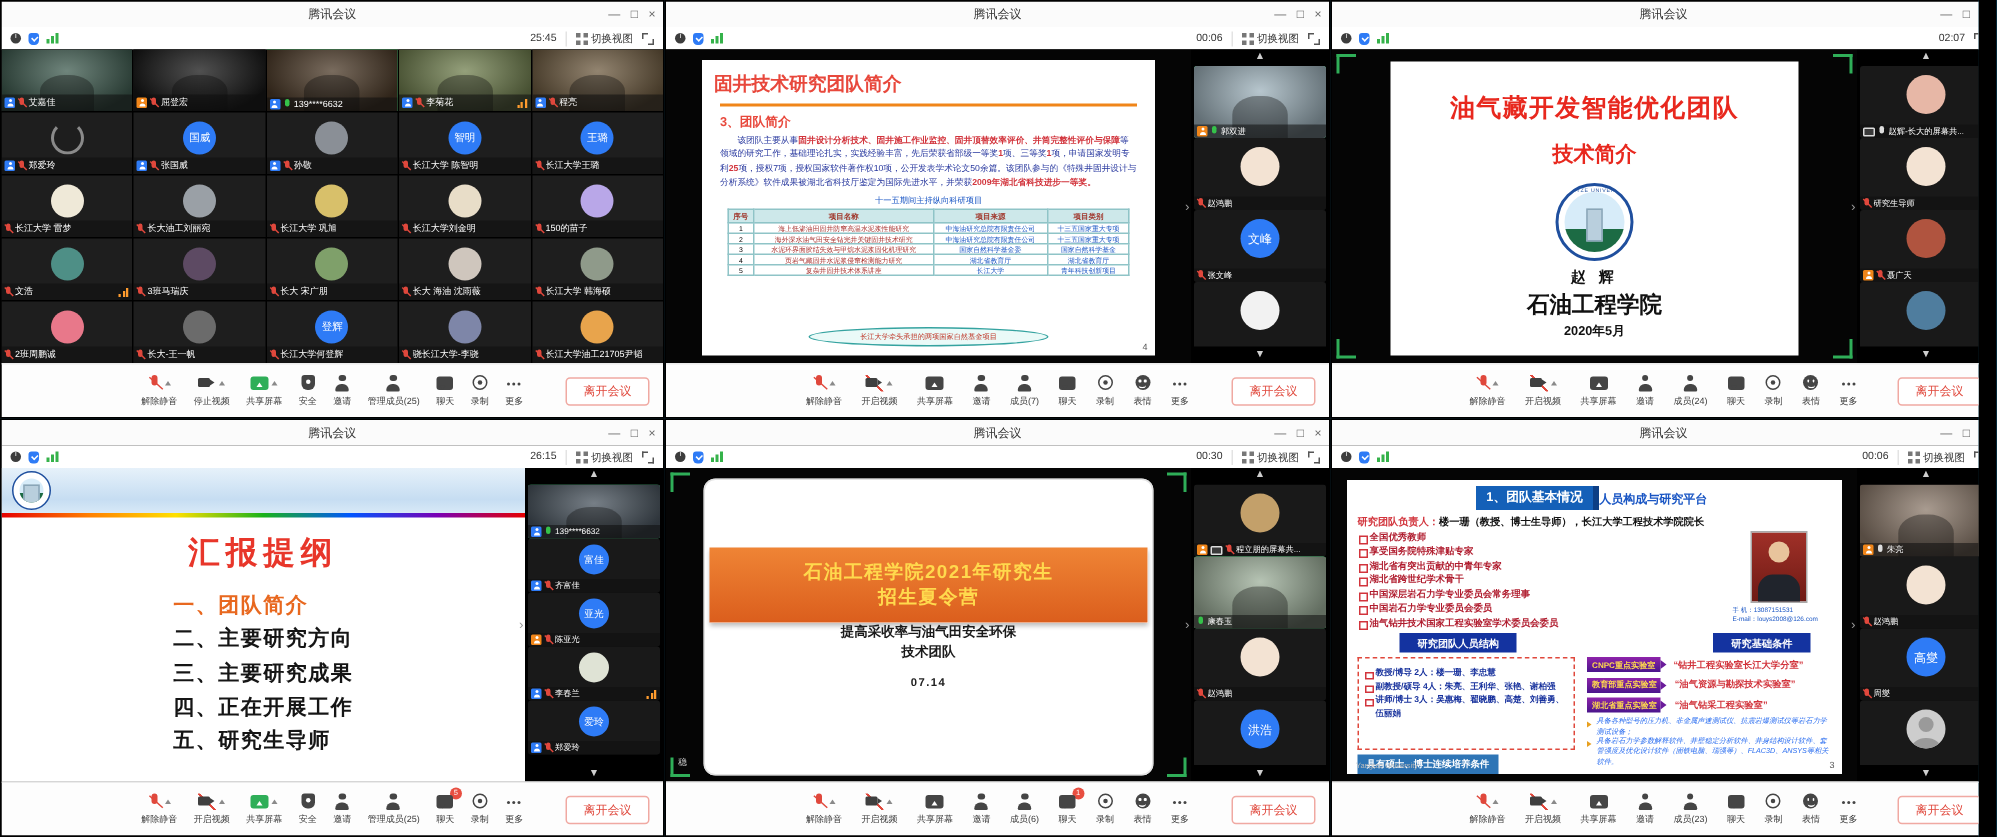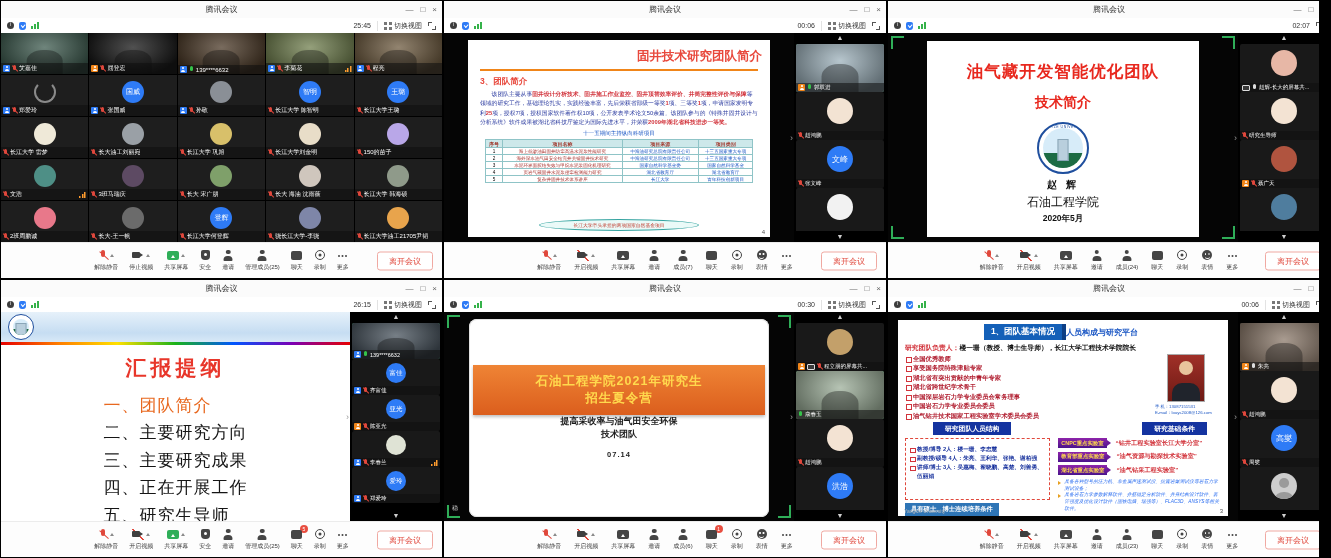--- a/index.html
+++ b/index.html
@@ -113,21 +113,21 @@
   .i-rec::before{content:"";position:absolute;left:50%;top:50%;transform:translate(-50%,-50%);width:3px;height:3px;border-radius:50%;background:#454545}
   .i-emoji{width:10px;height:10px;border-radius:50%;background:#454545;position:relative}
   .i-emoji::before{content:"";position:absolute;left:2.5px;top:3px;width:1.5px;height:1.5px;border-radius:50%;background:#fff;box-shadow:3.5px 0 0 #fff}
   .i-emoji::after{content:"";position:absolute;left:2.5px;top:4.5px;width:5px;height:3px;border-bottom:1px solid #fff;border-radius:0 0 4px 4px}
   .i-more{width:11px;height:11px;position:relative}
   .i-more::before{content:"";position:absolute;left:1px;top:5px;width:2px;height:2px;border-radius:50%;background:#454545;box-shadow:3.5px 0 0 #454545,7px 0 0 #454545}
   
   .slide{background:#fff;position:relative;overflow:hidden}
   
   .slide2{width:302px;height:197px;margin:7px auto 0;padding:5px 8px}
-  .s2-title{text-align:right;font-size:12.5px;font-weight:bold;color:#e8483c;margin-top:3px}
+  .s2-title{text-align:left;font-size:12.5px;font-weight:bold;color:#e8483c;margin-top:3px}
   .s2-rule{height:2px;background:#f08519;margin:4px 4px 5px}
   .s2-sec{font-size:8.5px;font-weight:bold;color:#e8483c;margin:2px 0 2px 4px}
   .s2-para{font-size:5.8px;line-height:1.6;margin:0 4px;text-indent:2em}
   .seg.b{color:#27379e}.seg.r{color:#d2343c;font-weight:bold}
   .s2-cap{text-align:center;font-size:5.5px;color:#1a56c4;margin-top:3px}
   .s2-table{width:94%;margin:2px auto 0;border-collapse:collapse}
   .s2-table th,.s2-table td{border:0.5px solid #8fc4c7;font-size:4.6px;padding:0.5px 2px;text-align:center}
   .s2-table th{background:#cde8ea;color:#a0372c;font-weight:bold;font-size:5px}
   .td-name{color:#a8322e;text-align:left}
   .td-src,.td-typ{color:#1a56c4}
@@ -135,30 +135,30 @@
   .s2-page{position:absolute;right:5px;bottom:2px;font-size:6px;color:#555}
   
   .slide3{width:272px;height:196px;margin:8px auto 0;text-align:center}
   .s3-t1{font-size:16.5px;font-weight:bold;color:#e8281e;margin-top:20px;letter-spacing:1px}
   .s3-t2{font-size:14px;font-weight:bold;color:#e8281e;margin-top:11px}
   .logo{width:52px;height:52px;margin:10px auto 4px;border-radius:50%;border:2.5px solid #1f4f9e;background:#fff;position:relative;overflow:hidden}
   .logo-inner{position:absolute;left:4px;top:4px;right:4px;bottom:4px;border-radius:50%;background:linear-gradient(#d7ecf9 62%,#1c6b44 62%);overflow:hidden}
   .logo-inner::before{content:"";position:absolute;left:50%;top:28%;width:9px;height:20px;transform:translateX(-50%);background:#b9cfdd;border:0.5px solid #8aa6b8}
   .logo-text{position:absolute;left:0;right:0;top:1px;font-size:3.5px;color:#1f4f9e;letter-spacing:.5px;text-align:center}
   .s3-name{font-size:10px;font-weight:bold;color:#111;margin-top:4px;letter-spacing:3px}
-  .s3-dept{font-size:12px;font-weight:normal;color:#111;margin-top:2px}
+  .s3-dept{font-size:15px;font-weight:bold;color:#111;margin-top:2px}
   .s3-date{font-size:8.5px;font-weight:bold;color:#111;margin-top:2px}
   
   .slide4{position:absolute;inset:0}
   .s4-band{height:30px;background:linear-gradient(180deg,#e6f1fa,#c6ddf2 70%,#d8e9f7);position:relative}
   .s4-band .logo{width:26px;height:26px;margin:0;position:absolute;left:7px;top:2px;border-width:1.5px}
   .s4-rainbow{height:2.5px;background:linear-gradient(90deg,#e60000,#ff7f00,#ffe000,#19b219,#0055ff,#7a00b4,#e60000)}
   .s4-title{text-align:center;font-size:21px;font-weight:bold;color:#e8362a;margin-top:9px;letter-spacing:4px}
   .s4-items{width:fit-content;margin:10px auto 0}
-  .s4-item{font-size:17px;font-weight:normal;color:#151515;line-height:1.62;letter-spacing:1px}
+  .s4-item{font-size:14px;font-weight:bold;color:#151515;line-height:1.62;letter-spacing:1px}
   .s4-item.hl{color:#e8681f}
   
   .slide5{width:300px;height:198px;margin:7px auto 0;border-radius:8px;box-shadow:0 0 0 1px #e2e2e2 inset;text-align:center}
   .s5-banner{margin:46px 4px 0;height:50px;background:linear-gradient(180deg,#ef8435,#db5e1d);box-shadow:0 2px 3px rgba(0,0,0,.25);display:flex;flex-direction:column;justify-content:center}
   .s5-b1,.s5-b2{font-size:12.5px;font-weight:bold;color:#ffd94d;line-height:1.35;letter-spacing:1px}
   .s5-s1,.s5-s2{font-size:9px;font-weight:bold;color:#1a1a1a;line-height:1.45}
   .s5-sub{margin-top:0}
   .s5-date{margin-top:9px;font-size:7.5px;font-weight:bold;color:#222;letter-spacing:1px}
   .stage-mark{position:absolute;left:8px;bottom:8px;font-size:6px;color:#cfcfcf}
   

